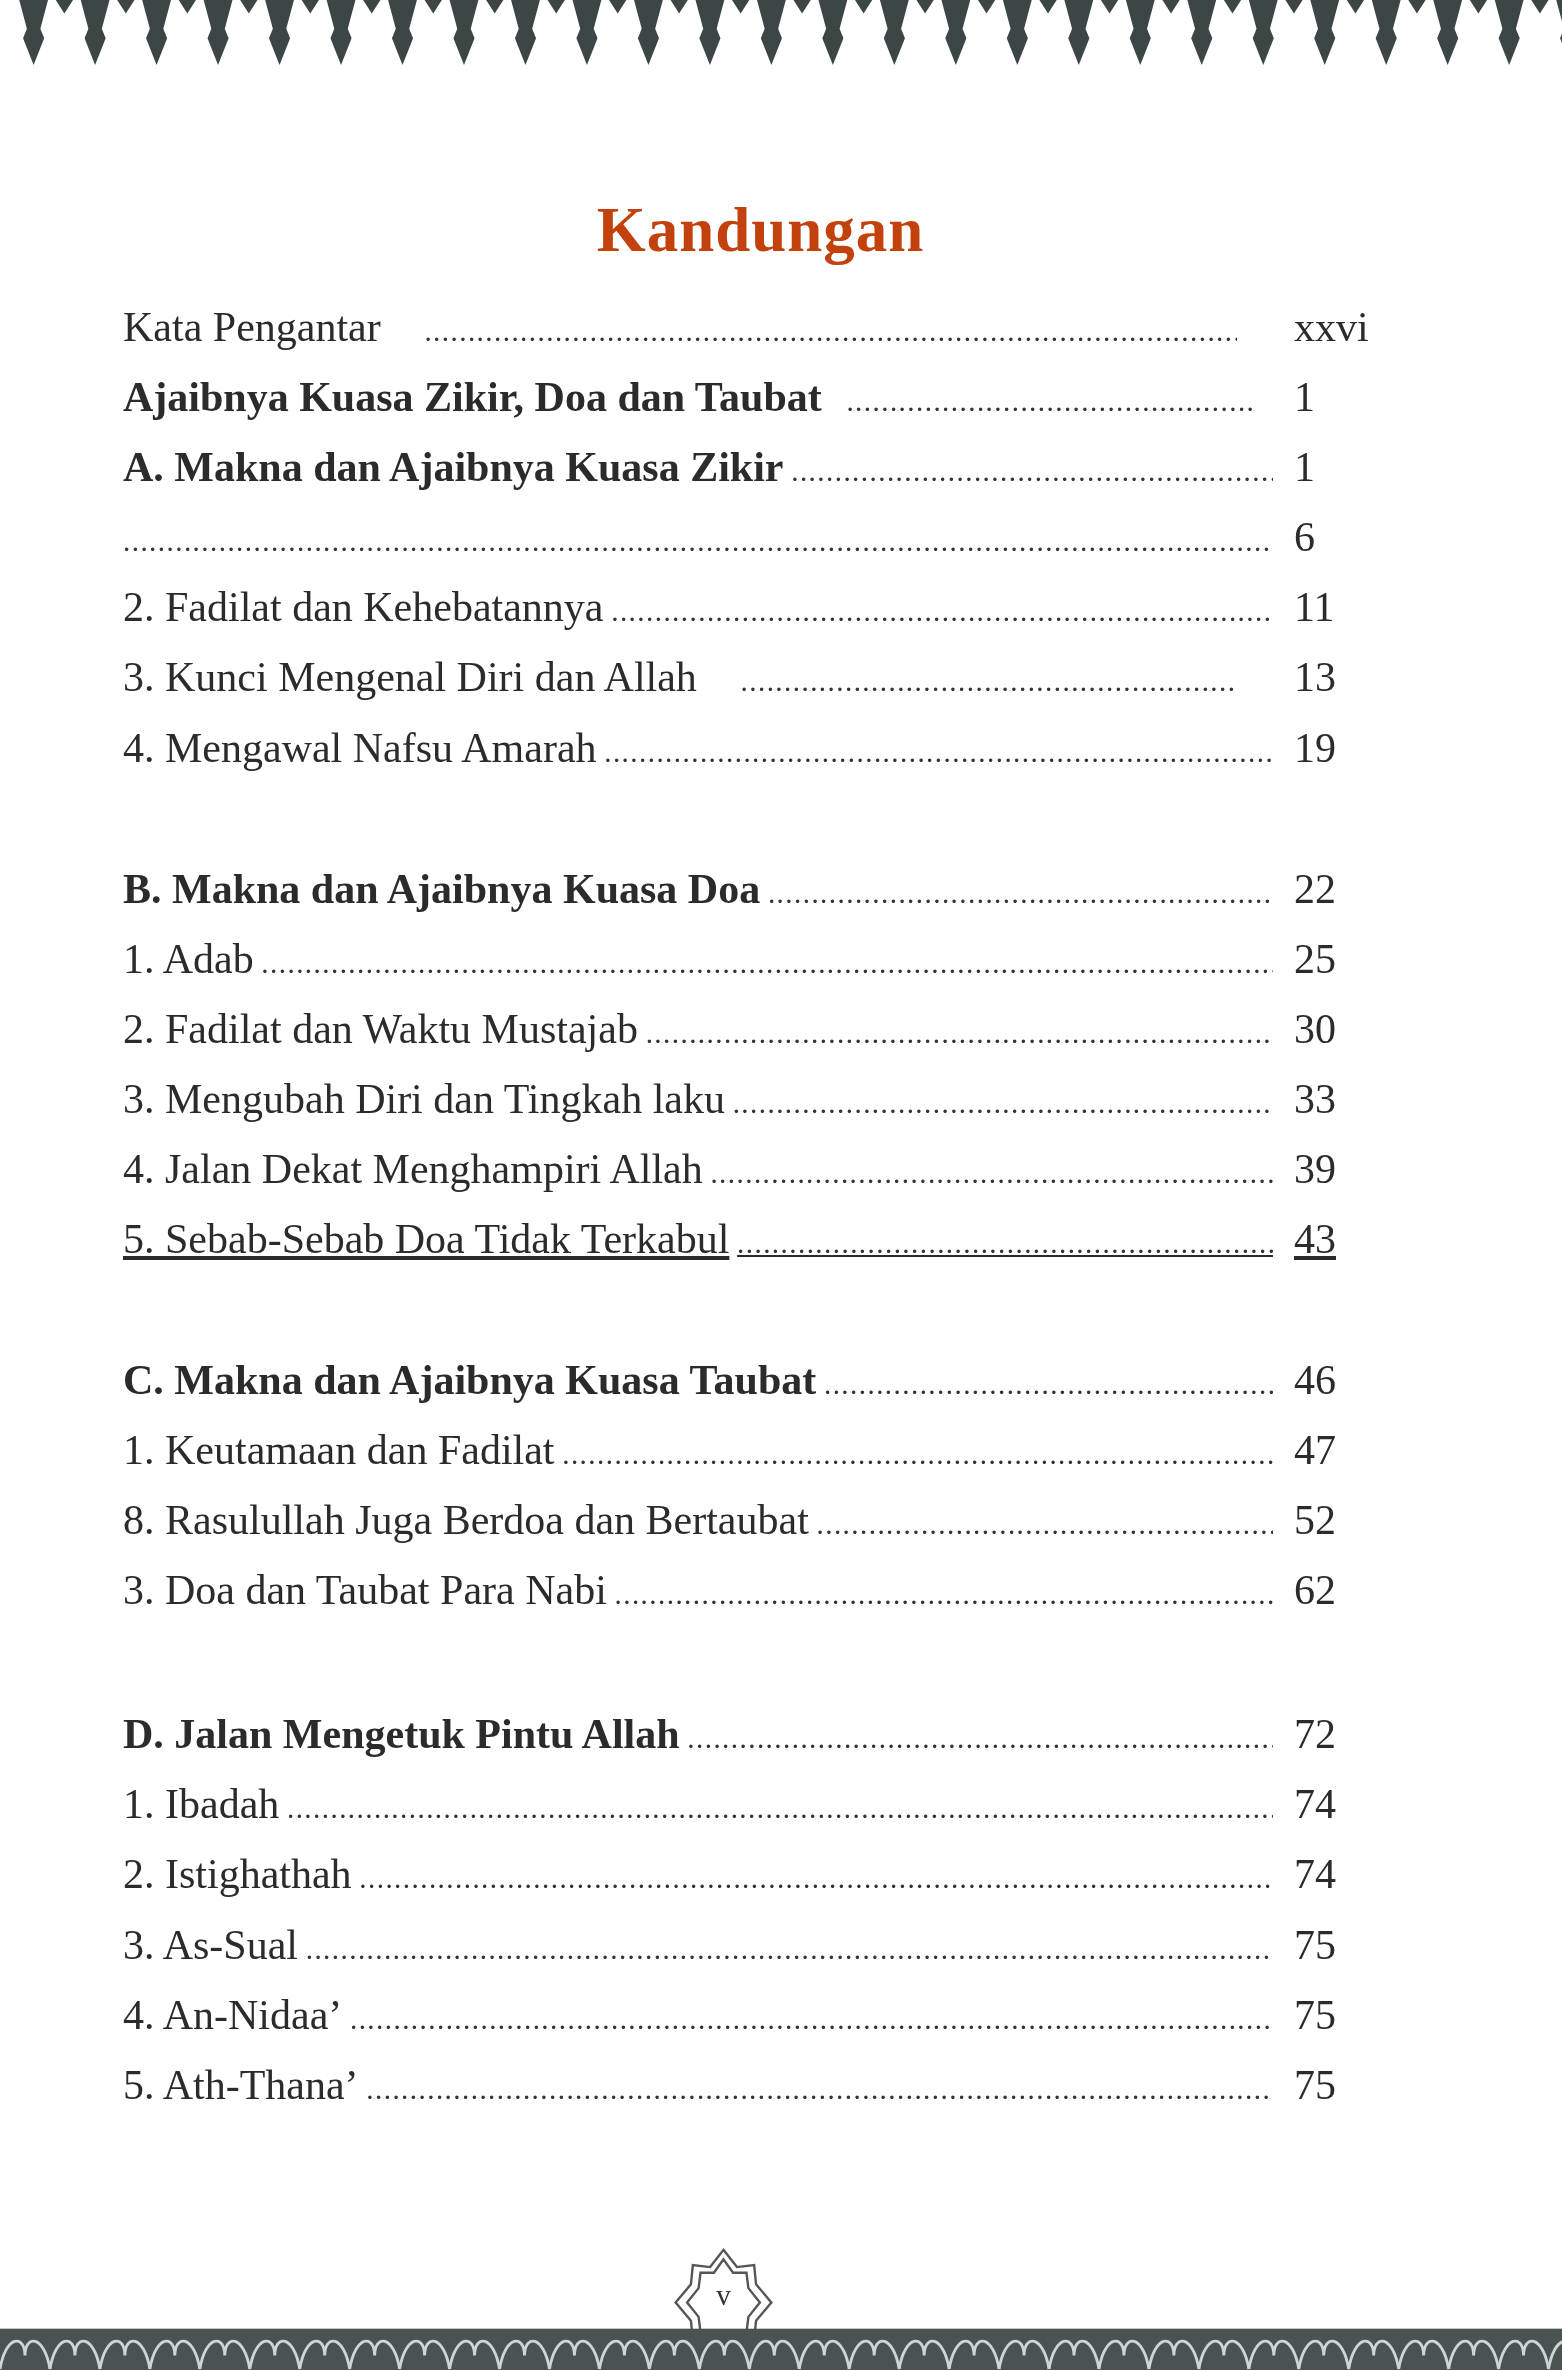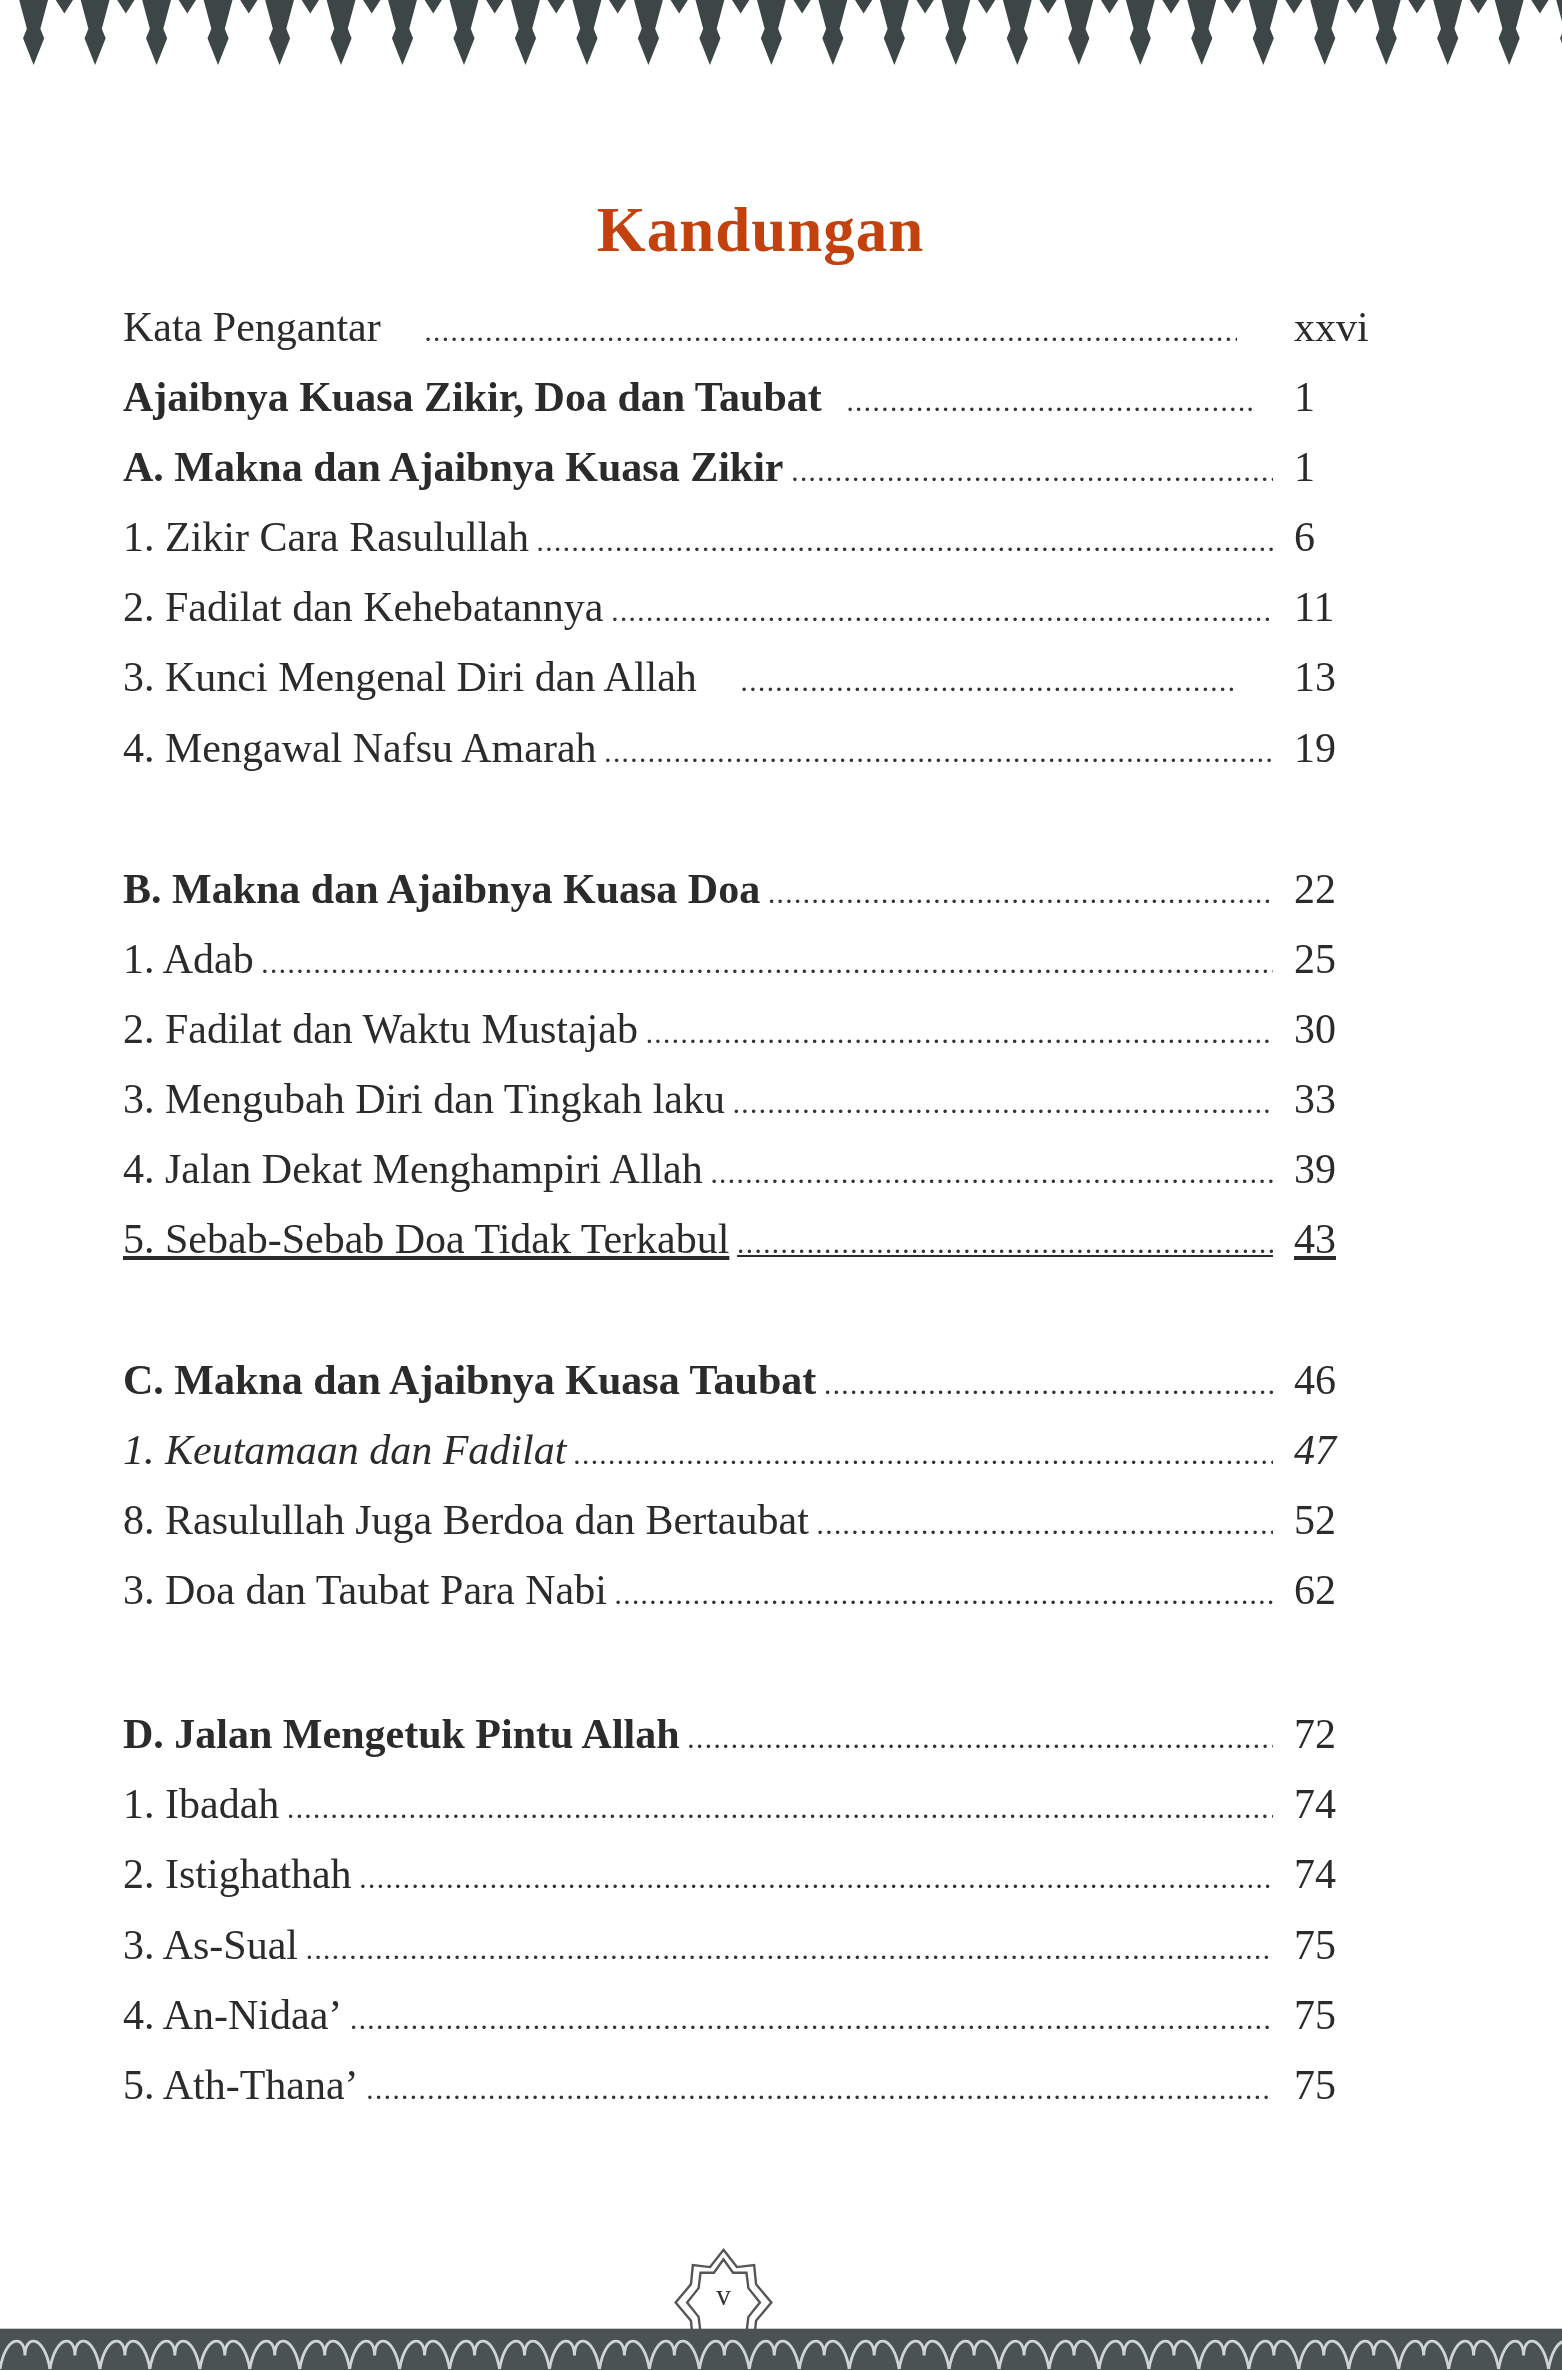--- a/index.html
+++ b/index.html
@@ -91,21 +91,20 @@
       <span class="label">Ajaibnya Kuasa Zikir, Doa dan Taubat</span>
       <span class="leader"></span>
       <span class="page">1</span>
     </div>
     <div class="row bold" style="top: 438px;">
       <span class="label">A. Makna dan Ajaibnya Kuasa Zikir</span>
       <span class="leader"></span>
       <span class="page">1</span>
     </div>
     <div class="row" style="top: 508px;">
-      <span class="label">1. Zikir Cara Rasulullah</span>
       <span class="leader"></span>
       <span class="page">6</span>
     </div>
     <div class="row" style="top: 578px;">
       <span class="label">2. Fadilat dan Kehebatannya</span>
       <span class="leader"></span>
       <span class="page">11</span>
     </div>
     <div class="row" style="top: 648px; gap: 36px;">
       <span class="label">3. Kunci Mengenal Diri dan Allah</span>
@@ -145,21 +144,21 @@
     <div class="row" style="top: 1210px; text-decoration: underline;">
       <span class="label">5. Sebab-Sebab Doa Tidak Terkabul</span>
       <span class="leader"></span>
       <span class="page">43</span>
     </div>
     <div class="row bold" style="top: 1351px;">
       <span class="label">C. Makna dan Ajaibnya Kuasa Taubat</span>
       <span class="leader"></span>
       <span class="page">46</span>
     </div>
-    <div class="row" style="top: 1421px; font-style: italic;">
+    <div class="row" style="top: 1421px;">
       <span class="label">1. Keutamaan dan Fadilat</span>
       <span class="leader"></span>
       <span class="page">47</span>
     </div>
     <div class="row" style="top: 1491px;">
       <span class="label">8. Rasulullah Juga Berdoa dan Bertaubat</span>
       <span class="leader"></span>
       <span class="page">52</span>
     </div>
     <div class="row" style="top: 1561px;">

